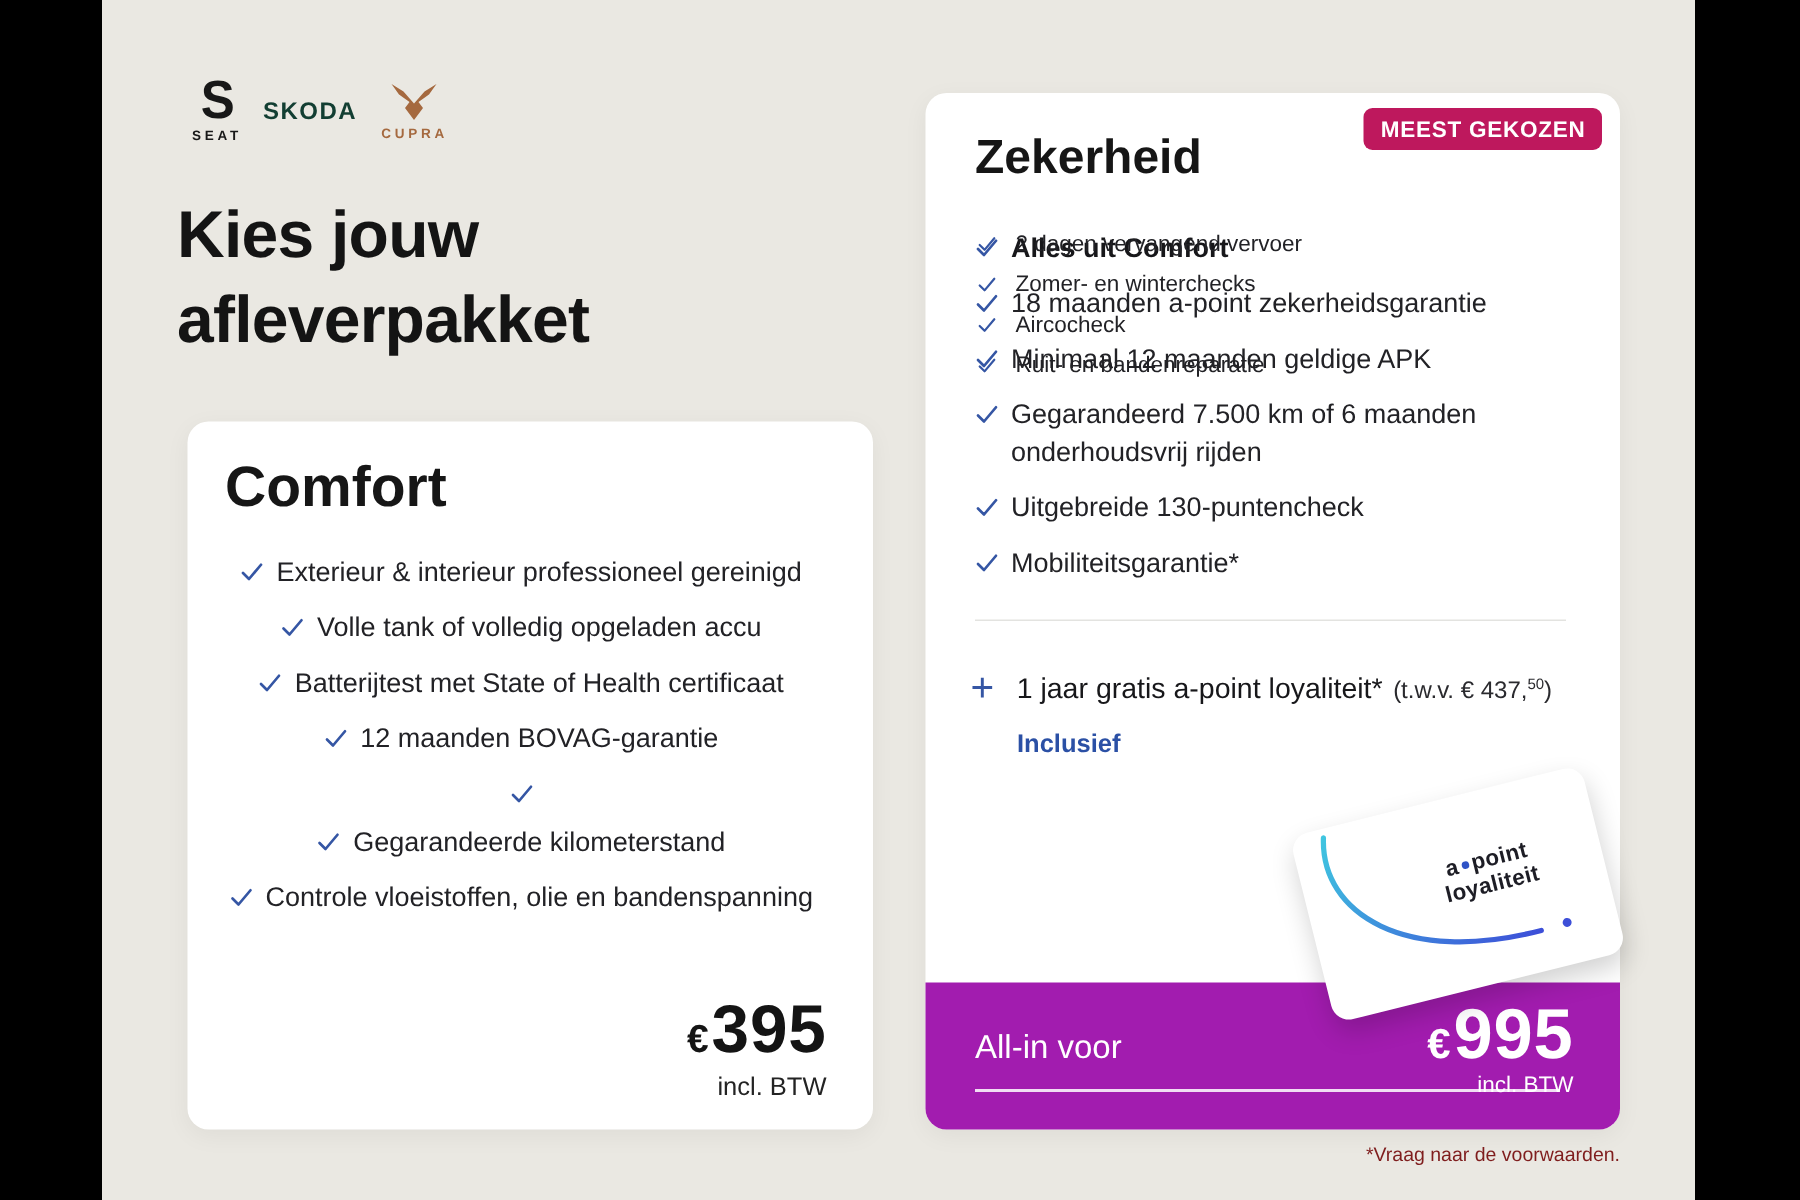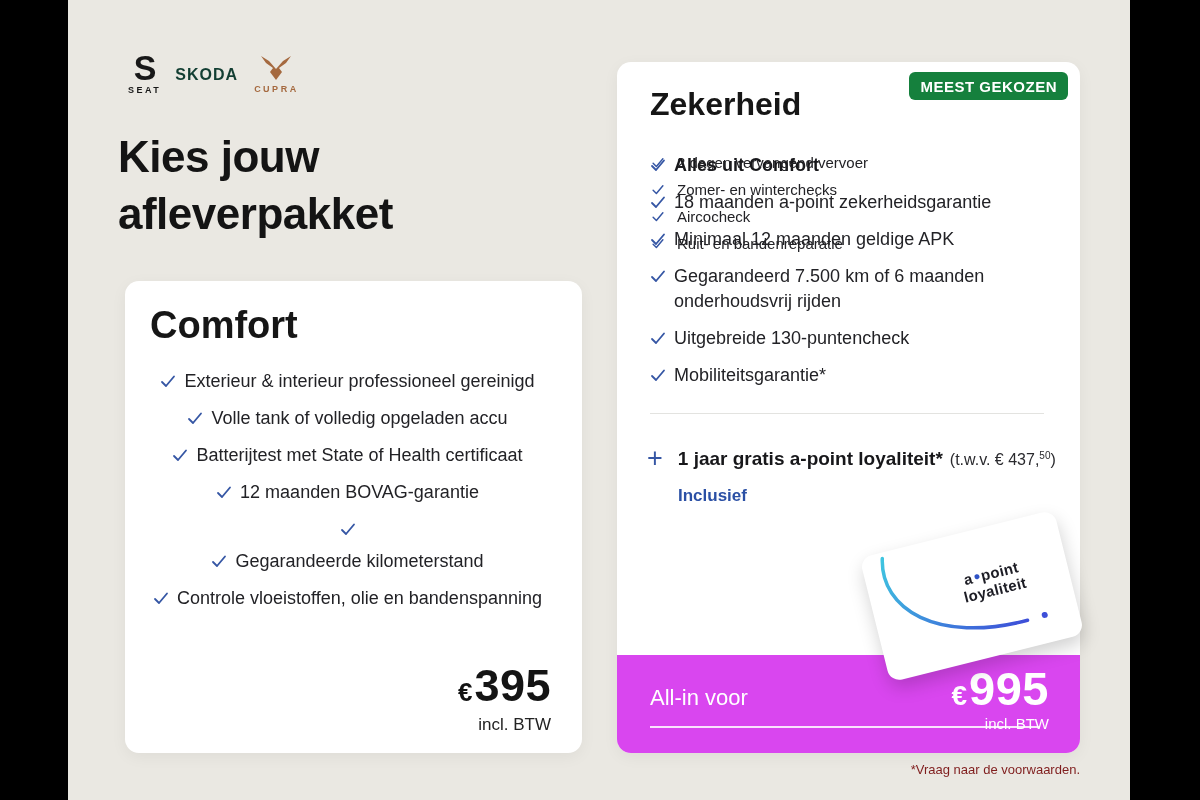--- a/index.html
+++ b/index.html
@@ -35,59 +35,59 @@
     box-shadow:0 4px 16px rgba(0,0,0,0.05);
   }
   .card-comfort { left:57px; top:281px; width:457px; height:472px; }
   .card-zeker   { left:549px; top:62px; width:463px; height:691px; }
   .card-title { font-weight:700; color:#161616; }
   .card-comfort .card-title { position:absolute; left:25px; top:23px; font-size:38px; }
   .card-zeker   .card-title { position:absolute; left:33px; top:24px; font-size:32px; }
   
   .badge {
     position:absolute; top:10px; right:12px; height:28px;
-    background:#15803d; color:#fff; border-radius:6px;
+    background:#be185d; color:#fff; border-radius:6px;
     font-size:15px; font-weight:700; letter-spacing:0.5px;
     display:flex; align-items:center; padding:0 11px;
   }
   
   .checklist { position:absolute; list-style:none; display:flex; flex-direction:column; gap:12px; }
   .card-comfort .checklist { left:25px; top:88px; width:395px;align-items:center; }
   .card-zeker   .checklist { left:33px; top:91px; width:402px; }
   .check-item { display:flex; gap:8px; font-size:18px; line-height:25px; color:#222226; }
   .check-item .txt { max-width:370px; }
   .check-icon { flex:0 0 16px; width:16px; height:16px; margin-top:4px; }
   .check-item.bold { font-weight:700; color:#17171a; }
   
   .divider { position:absolute; left:33px; top:351px; width:394px; height:1px; background:#E3E3E0; }
   
   .loyalty-row { position:absolute; left:30px; top:381px; display:flex; align-items:baseline; }
   .plus { color:#3556A4; font-size:27px; font-weight:400; line-height:27px; margin-right:15px; transform:translateY(2px); }
-  .loyalty-title { font-size:19px; font-weight:700; color:#17171a; }
+  .loyalty-title { font-size:19px; font-weight:400; color:#17171a; }
   .loyalty-value { font-size:16px; color:#2a2a2e; margin-left:7px; }
   .loyalty-value sup { font-size:10px; }
   .inclusief { position:absolute; left:61px; top:424px; font-size:17px; font-weight:600; color:#2B50A5; }
   .sublist { position:absolute; left:68px; top:450px; list-style:none; display:flex; flex-direction:column; gap:7px; }
   .sublist .check-item { font-size:15px; line-height:20px; gap:11px; }
   .sublist .check-icon { width:13px; height:13px; margin-top:3px; }
   
   .loy-card {
     position:absolute; left:255px; top:470px; width:200px; height:128px;
     background:#fff; border-radius:12px; transform:rotate(-14deg);
     box-shadow:0 8px 18px rgba(0,0,0,0.18); z-index:3; overflow:hidden;
   }
   .loy-card .curve { position:absolute; left:0; top:0; }
   .loy-text { position:absolute; left:92px; top:38px; text-align:center; color:#1d1d25; }
   .loy-text .l1 { font-size:15px; font-weight:700; letter-spacing:0.3px; display:flex; align-items:center; justify-content:center; }
   .loy-dot { width:5px; height:5px; border-radius:50%; background:#2F53C6; display:inline-block; margin:0 2px; }
   .loy-text .l2 { font-size:15px; font-weight:700; letter-spacing:0.3px; }
   
   .blue-footer {
     position:absolute; left:0; bottom:0; width:100%; height:98px;
-    background:#d946ef; border-radius:0 0 14px 14px; z-index:2;
+    background:#a21caf; border-radius:0 0 14px 14px; z-index:2;
   }
   .allin-label { position:absolute; left:33px; top:30px; color:#fff; font-size:22px; font-weight:500; }
   .allin-line { position:absolute; left:33px; top:71px; width:390px; height:2px; background:rgba(255,255,255,0.85); }
   .price-big { position:absolute; right:31px; top:6px; color:#fff; display:flex; align-items:baseline; }
   .price-big .cur { font-size:28px; font-weight:700; margin-right:2px; }
   .price-big .num { font-size:47px; font-weight:700; letter-spacing:0.5px; }
   .price-note-w { position:absolute; right:31px; top:60px; color:#fff; font-size:15px; }
   
   .comfort-price { position:absolute; right:31px; bottom:18px; text-align:right; color:#141414; }
   .comfort-price .row { display:flex; align-items:baseline; justify-content:flex-end; }

